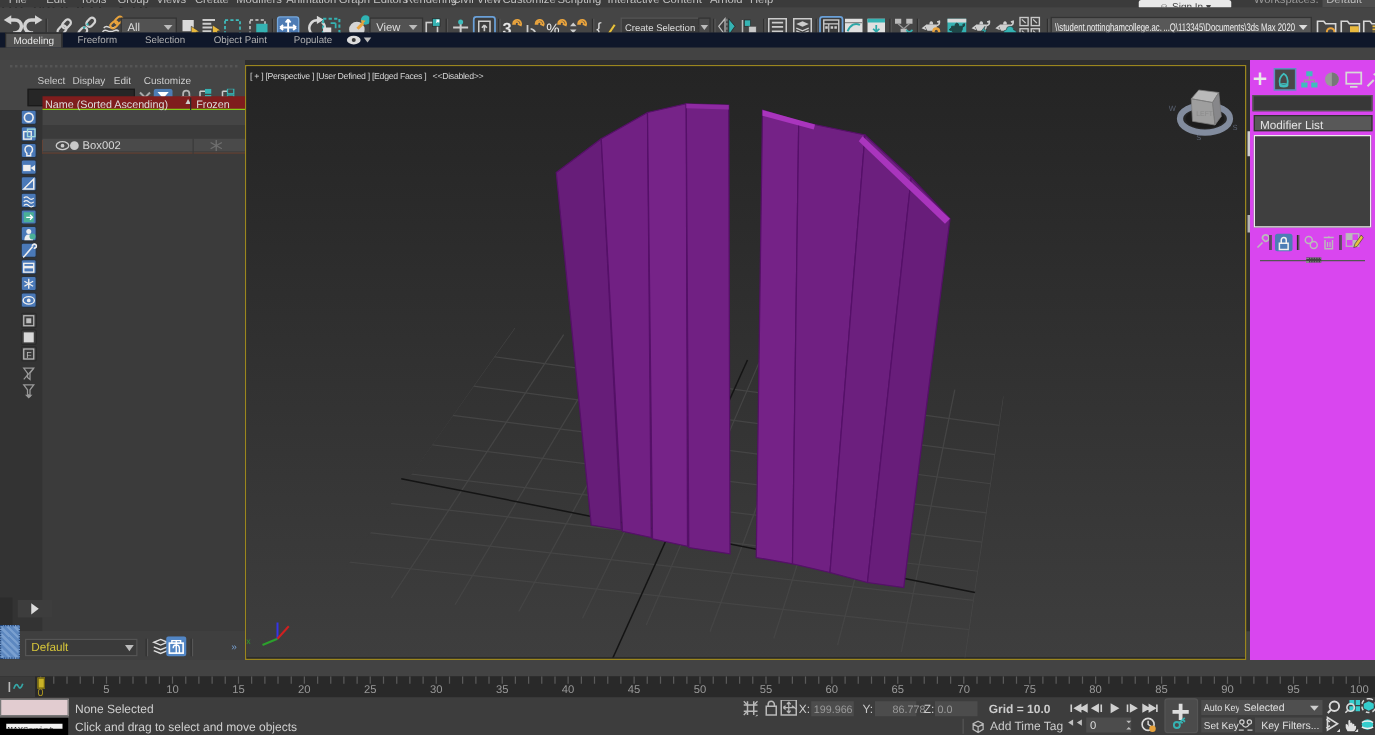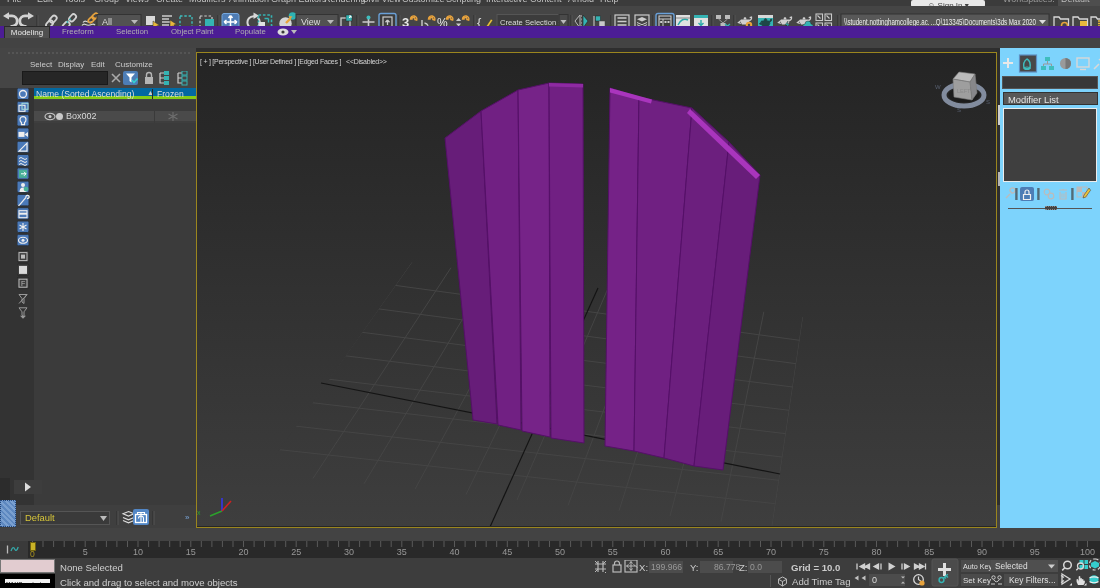--- a/index.html
+++ b/index.html
@@ -221,21 +221,21 @@
         </g>
         <g transform="translate(1073,8)">
           <path d="M0,3 l5,0 1.5,2 8,0 0,9 -14.5,0 z" fill="none" stroke="#d8d8d8" stroke-width="1.3"></path>
           <rect x="7" y="7" width="7" height="6" fill="#e8b83d"></rect>
         </g>
         <g transform="translate(1091,8)">
           <path d="M0,3 l5,0 1.5,2 8,0 0,9 -14.5,0 z" fill="none" stroke="#d8d8d8" stroke-width="1.3"></path>
           <path d="M7,7 h7 m-7,2.5 h7 m-7,2.5 h5" stroke="#e8b83d" stroke-width="1.4"></path>
         </g>
       </svg>
-    </div><div class="abs" style="left:0;top:26px;width:1100px;height:12px;background:#4c1d95;font-size:7.8px;color:#b0b0b0;">
+    </div><div class="abs" style="left:0;top:26px;width:1100px;height:12px;background:#0f172a;font-size:7.8px;color:#b0b0b0;">
 <span class="abs" style="left:4px;top:0;width:46px;height:12px;background:#505050;border:1px solid #2a2a2a;border-bottom:none;color:#e8e8e8;text-align:center;line-height:11px;font-size:8px;">Modeling</span>
 <span class="t" style="left:62px;top:1px;">Freeform</span>
 <span class="t" style="left:116px;top:1px;">Selection</span>
 <span class="t" style="left:171px;top:1px;">Object Paint</span>
 <span class="t" style="left:235px;top:1px;">Populate</span>
 <svg class="abs" style="left:276px;top:1px;" width="22" height="10">
         <ellipse cx="7" cy="5" rx="5.5" ry="3.5" fill="#ddd"></ellipse>
         <circle cx="7" cy="5" r="1.6" fill="#3a3a3a"></circle>
         <path d="M15,3 l3,4 3,-4 z" fill="#bbb"></path>
       </svg>
@@ -261,21 +261,21 @@
           <rect x="6" y="5" width="5" height="4" fill="#35b3b3"></rect>
           <rect x="6" y="10" width="5" height="4" fill="#35b3b3"></rect>
         </g>
  <g transform="translate(66,0)">
           <path d="M2,2 h4 M2,2 v10 h4 M2,7 h4" stroke="#ccc" stroke-width="1.2" fill="none"></path>
           <rect x="6" y="0" width="5" height="4" fill="none" stroke="#35b3b3"></rect>
           <rect x="6" y="5" width="5" height="4" fill="none" stroke="#35b3b3"></rect>
           <rect x="6" y="10" width="5" height="4" fill="none" stroke="#35b3b3"></rect>
         </g>
 </svg>
-<div class="abs" style="left:34px;top:40px;width:162px;height:11px;background:#0369a1;border-bottom:3px solid #84cc16;">
+<div class="abs" style="left:34px;top:29px;width:162px;height:11px;background:#7f1d1d;border-bottom:1px solid #84cc16;">
  <span class="t" style="left:2px;top:1px;font-size:8.6px;color:#ddd;">Name (Sorted Ascending)</span>
  <span class="t" style="left:113px;top:1px;font-size:7px;color:#ccc;">▲</span>
  <span class="t" style="left:118px;top:1px;font-size:8.6px;color:#ddd;border-left:1px solid #2a2a2a;padding-left:4px;">Frozen</span>
 </div>
 <div class="abs" style="left:34px;top:52px;width:162px;height:453px;background:#3b3b3b;"></div>
 <div class="abs" style="left:0;top:40px;width:34px;height:465px;background:#333;"></div>
 <div class="abs" style="left:34px;top:64px;width:162px;height:11px;background:#c2410c;border-bottom:1px solid #3e3e3e;">
 <svg class="abs" style="left:10px;top:1px;" width="24" height="9">
           <ellipse cx="6" cy="4.5" rx="5" ry="3.2" fill="none" stroke="#c9c9c9" stroke-width="1.1"></ellipse>
           <circle cx="6" cy="4.5" r="1.5" fill="#c9c9c9"></circle>
@@ -399,21 +399,21 @@
         </g>
         <g transform="translate(0,218.80000000000007)">
           <path d="M2,1 h8 l-3,4 v5 l-2,-1.5 v-3.5 z" fill="none" stroke="#999" stroke-width="1"></path>
           <path d="M3,9 l3,3 3,-3 z" fill="#999"></path>
         </g>
       </svg>
 <svg class="abs" style="left:14px;top:432px;" width="30" height="15">
         <rect x="0" y="0" width="28" height="14" fill="#3d3d3d"></rect>
         <path d="M11,2.5 l6,4.5 -6,4.5 z" fill="#ddd"></path>
       </svg>
-</div><div class="abs" style="left:196px;top:48px;width:804px;height:457px;background:#2e2e2e;"></div>VIEWPORT_SVG<div class="abs" style="left:1000px;top:48px;width:100px;height:480px;background:#7dd3fc;">
+</div><div class="abs" style="left:196px;top:48px;width:804px;height:457px;background:#2e2e2e;"></div>VIEWPORT_SVG<div class="abs" style="left:1000px;top:48px;width:100px;height:480px;background:#d946ef;">
 <svg class="abs" style="left:0;top:6px;" width="100" height="22">
  <path d="M8,4 v10 M3,9 h10" stroke="#e8e8e8" stroke-width="2"></path>
  <rect x="19.5" y="1" width="17" height="17" fill="#484848" stroke="#5f8fc0" stroke-width="1.2"></rect>
         <path d="M24,14 q-1.5,-6 3,-9 q4,2 3,9 q-3,1.5 -6,0" fill="none" stroke="#3fbdbd" stroke-width="1.4"></path>
         <ellipse cx="27" cy="14.2" rx="3" ry="1.2" fill="none" stroke="#3fbdbd" stroke-width="1.2"></ellipse>
  <g transform="translate(41,3)">
           <rect x="4" y="0" width="5" height="4" fill="#3fbdbd"></rect>
           <rect x="0" y="9" width="5" height="4" fill="#3fbdbd"></rect>
           <rect x="8" y="9" width="5" height="4" fill="#3fbdbd"></rect>
           <path d="M6.5,4 v3 M2.5,9 v-2 h8 v2" stroke="#999" fill="none"></path>

